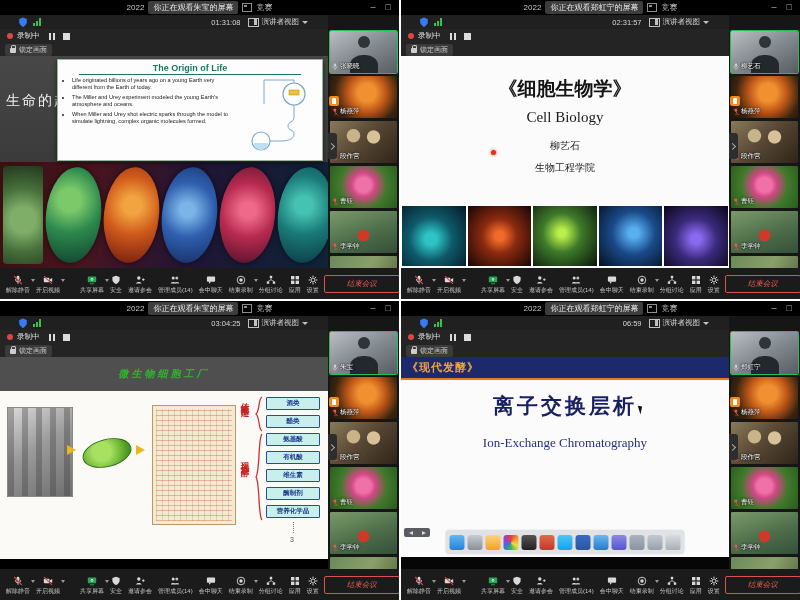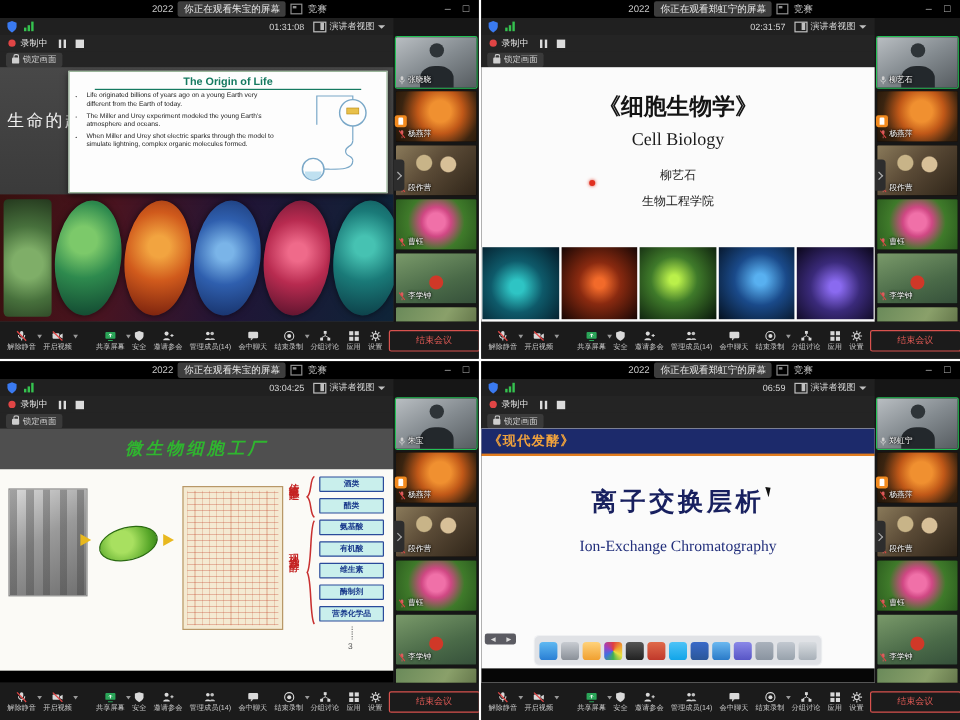--- a/index.html
+++ b/index.html
@@ -10,21 +10,21 @@
   .titlebar{flex:0 0 15px;height:15px;background:#000000;display:flex;align-items:center;justify-content:center;position:relative;}
   .tb-center{display:flex;align-items:center;gap:4px;font-size:8px;color:#c8c8c8;}
   .banner{background:#3d3d3d;color:#e8e8e8;padding:1px 5px;border-radius:2px;font-size:8px;white-space:nowrap;}
   .share-ind{width:8px;height:7px;border:1px solid #8f8f8f;display:inline-block;position:relative;}
   .share-ind:after{content:"";position:absolute;left:1px;top:1px;width:3px;height:2px;background:#8f8f8f;}
   .win-controls{position:absolute;right:8px;top:0;height:100%;display:flex;gap:10px;align-items:center;color:#b5b5b5;font-size:9px;}
   .winbtn{cursor:default;line-height:1;}
   
   .qbody{flex:1;display:flex;min-height:0;position:relative;}
   .main{flex:1;display:flex;flex-direction:column;min-width:0;background:#262626;}
-  .statusrow{flex:0 0 14px;display:flex;align-items:center;padding:0 5px;gap:5px;background:#202020;}
+  .statusrow{flex:0 0 14px;display:flex;align-items:center;padding:0 18px;gap:5px;background:#202020;}
   .sigbar{display:inline-flex;align-items:flex-end;gap:1px;height:8px;}
   .sigbar i{width:2px;background:#35c24f;display:block;}
   .sigbar i:nth-child(1){height:3px}.sigbar i:nth-child(2){height:5px}.sigbar i:nth-child(3){height:8px}
   .timer{margin-left:auto;font-size:7.5px;color:#d6d6d6;}
   .viewsel{display:flex;align-items:center;gap:3px;font-size:7.5px;color:#d6d6d6;padding:0 2px;}
   .view-icon{width:9px;height:7px;border:1px solid #c0c0c0;position:relative;display:inline-block;}
   .view-icon:after{content:"";position:absolute;right:0.5px;top:0.5px;bottom:0.5px;width:3px;background:#c0c0c0;}
   .caret{width:0;height:0;border-left:3px solid transparent;border-right:3px solid transparent;border-top:3.5px solid #c0c0c0;}
   .recordrow{flex:0 0 14px;display:flex;align-items:center;gap:4px;padding:0 7px;background:#242424;font-size:7.5px;color:#e2e2e2;}
   .recdot{width:6px;height:6px;border-radius:50%;background:#e04545;}
@@ -56,21 +56,21 @@
   .av-red{background:radial-gradient(circle at 50% 58%,#d03828 0 13%,transparent 15%),linear-gradient(160deg,#7a9a6a,#4a6a48 60%,#35503a);}
   .av-out{background:linear-gradient(120deg,#6a8a5a,#8aa06a 50%,#50603a);}
   .mic-g{color:#cfcfcf;}.mic-r{color:#d86060;}
   
   .toolbar{flex:0 0 31px;height:31px;background:#1b1b1b;display:flex;align-items:center;padding:0 5px;gap:4px;}
   .titem{display:flex;flex-direction:column;align-items:center;justify-content:center;gap:1px;position:relative;padding:0 1px;}
   .titem .lbl{font-size:6px;color:#c6c6c6;white-space:nowrap;line-height:1;}
   .ticon{height:11px;display:flex;align-items:center;justify-content:center;}
   .tcaret{position:absolute;right:-4px;top:4px;width:0;height:0;border-left:2.5px solid transparent;border-right:2.5px solid transparent;border-top:3px solid #999;}
   .gap-l{margin-right:14px;}
-  .endbtn{margin-left:auto;border:1px solid #d8524e;color:#e25a55;font-size:7.5px;padding:3px 22px;border-radius:2px;background:transparent;white-space:nowrap;flex:0 0 auto;}
+  .endbtn{margin-left:auto;border:1px solid #d8524e;color:#e25a55;font-size:7.5px;padding:3px 22px;border-radius:2px;background:transparent;white-space:nowrap;flex:0 0 auto;font-style:italic;}
   
   .slide-q1{background:linear-gradient(#484848,#3a3a3a 52%,#2c2c2c);}
   .q1-sidetitle{position:absolute;left:6px;top:36px;color:#f2f2f2;font-size:14px;letter-spacing:2px;z-index:2;}
   .q1-popup{position:absolute;left:57px;top:3px;width:266px;height:102px;background:#fdfdfd;border:1px solid #9ab59a;box-shadow:0 2px 5px rgba(0,0,0,.55);padding:3px 5px;box-sizing:border-box;z-index:3;}
   .q1-popup-title{text-align:center;color:#157a60;font-weight:bold;font-size:9px;border-bottom:1px solid #157a60;padding-bottom:1px;margin:0 16px 2px;}
   .q1-bullets{margin:1px 0 0;padding-left:9px;width:164px;font-size:5.6px;line-height:1.32;color:#222;}
   .q1-bullets li{margin-bottom:2px;}
   .q1-apparatus{position:absolute;right:2px;top:18px;width:86px;height:78px;}
   .q1-artstrip{position:absolute;left:0;right:0;bottom:0;height:106px;display:flex;align-items:center;gap:3px;padding:0 3px;background:linear-gradient(100deg,#38100e,#4a1420 28%,#201536 60%,#0e2438);z-index:1;}
   .egg{width:55px;height:96px;border-radius:50%;transform:rotate(6deg);flex:0 0 auto;box-shadow:0 0 6px rgba(0,0,0,.6);}
@@ -90,21 +90,21 @@
   .q2-strip{position:absolute;left:0;right:0;bottom:2px;height:60px;display:flex;gap:2px;background:#fff;padding:0 1px;}
   .q2-strip i{flex:1;display:block;}
   .n1{background:radial-gradient(circle at 45% 55%,#2ec4c4 0 12%,#0e5a6a 45%,#041826);}
   .n2{background:radial-gradient(circle at 50% 50%,#f26a2a 0 10%,#8a2a10 40%,#160604);}
   .n3{background:radial-gradient(circle at 45% 45%,#baf04a 0 8%,#3f7a2a 40%,#07140a);}
   .n4{background:radial-gradient(circle at 55% 45%,#58b0f0 0 10%,#1a4a8a 45%,#04101e);}
   .n5{background:radial-gradient(circle at 50% 55%,#8a6af0 0 10%,#3a2a7a 45%,#0a0618);}
   
   .slide-q3{background:#303030;}
   .q3-titlebar{height:34px;background:#4f4f4f;display:flex;align-items:center;justify-content:center;}
-  .q3-titlebar span{color:#2fb52f;font-size:14px;font-weight:bold;font-style:italic;letter-spacing:3px;}
+  .q3-titlebar span{color:#2fb52f;font-size:10px;font-weight:bold;font-style:italic;letter-spacing:3px;}
   .q3-body{position:absolute;left:0;right:0;top:34px;bottom:10px;background:#fbfaf6;}
   .q3-blackbar{position:absolute;left:0;right:0;bottom:0;height:10px;background:#000;}
   .q3-photo{position:absolute;left:7px;top:16px;width:64px;height:88px;border:1px solid #888;
     background:repeating-linear-gradient(90deg,rgba(60,60,60,.35) 0 6px,transparent 6px 14px),linear-gradient(150deg,#d9d9d9,#9a9a9a 45%,#6f6f6f);}
   .q3-bacterium{position:absolute;left:82px;top:48px;width:48px;height:26px;border-radius:50%;transform:rotate(-14deg);border:1px solid #2a6a10;
     background:radial-gradient(circle at 40% 40%,#a8e060 0 28%,#59a82a 70%,#2f7a12);}
   .q3-arrow{position:absolute;width:0;height:0;border-top:5px solid transparent;border-bottom:5px solid transparent;border-left:9px solid #e8b81e;}
   .qa1{left:67px;top:54px;}.qa2{left:136px;top:54px;}
   .q3-doc{position:absolute;left:152px;top:14px;width:82px;height:118px;background:#f4ead2;border:1px solid #b89868;}
   .q3-doc:before{content:"";position:absolute;inset:3px;
@@ -114,21 +114,21 @@
   .q3-brace{position:absolute;left:255px;}
   .b1{top:5px;}.b2{top:42px;}
   .q3-boxes{position:absolute;left:266px;top:6px;width:54px;}
   .q3-box{height:13px;margin-bottom:5px;background:#c9efec;border:1px solid #2a4a9a;color:#1a3a8c;font-size:6.5px;font-weight:bold;display:flex;align-items:center;justify-content:center;border-radius:1px;box-sizing:border-box;}
   .q3-dots{position:absolute;left:293px;top:131px;height:11px;border-left:1px dotted #777;}
   .q3-page{position:absolute;left:290px;top:145px;font-size:7px;color:#555;}
   
   .slide-q4{background:#fbfbfb;}
   .q4-header{height:21px;background:#1c2a6b;border-bottom:2px solid #e07c1e;display:flex;align-items:center;padding-left:6px;}
   .q4-header span{color:#f0a23c;font-size:11px;font-weight:bold;letter-spacing:1px;}
-  .q4-title{text-align:center;margin-top:24px;font-size:21px;font-weight:bold;color:#18205f;letter-spacing:3px;}
+  .q4-title{text-align:center;margin-top:12px;font-size:21px;font-weight:bold;color:#18205f;letter-spacing:3px;}
   .q4-sub{text-align:center;margin-top:15px;font-size:13px;color:#23307c;font-family:"Liberation Serif",serif;}
   .q4-ref{text-align:center;margin-top:18px;font-size:8.5px;font-weight:bold;color:#1a2a72;}
   .q4-cursor{position:absolute;left:238px;top:48px;width:0;height:0;border-left:4px solid #111;border-top:2px solid transparent;border-bottom:7px solid transparent;transform:rotate(-18deg);}
   .q4-navpill{position:absolute;left:3px;bottom:32px;width:26px;height:9px;background:#4a4a52;border-radius:2px;display:flex;align-items:center;justify-content:space-around;opacity:.9;}
   .tri-l{width:0;height:0;border-top:2.5px solid transparent;border-bottom:2.5px solid transparent;border-right:4px solid #d6d6d6;}
   .tri-r{width:0;height:0;border-top:2.5px solid transparent;border-bottom:2.5px solid transparent;border-left:4px solid #d6d6d6;}
   .q4-dock{position:absolute;left:50%;transform:translateX(-50%);bottom:14px;height:20px;padding:2px 4px;display:flex;gap:3px;align-items:center;background:rgba(190,195,205,.45);border:1px solid rgba(255,255,255,.55);border-radius:5px;}
   .dock-i{width:15px;height:15px;border-radius:3px;flex:0 0 auto;}
   .d1{background:linear-gradient(#5fb9f2,#2a7fd4);}.d2{background:linear-gradient(#c8ccd2,#8a9098);}
   .d3{background:linear-gradient(#ffd27a,#f0a030);}.d4{background:conic-gradient(#e04040,#f0a030,#e8e040,#40b050,#4070e0,#a040c0,#e04040);}

